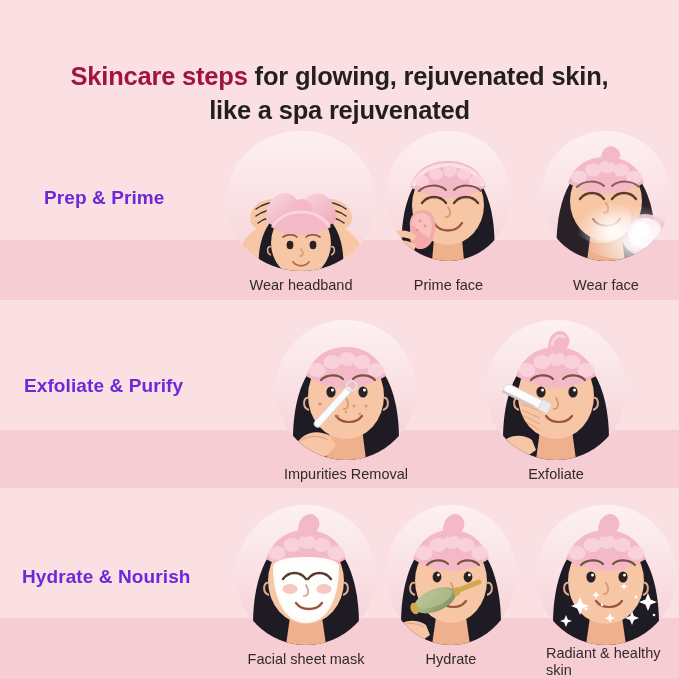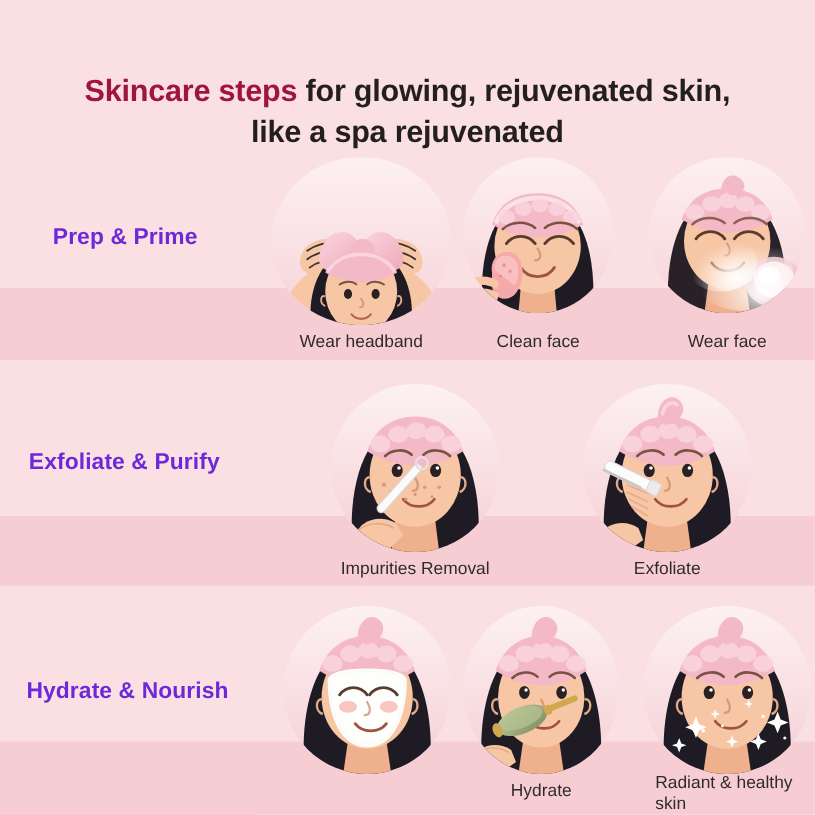--- a/index.html
+++ b/index.html
@@ -211,21 +211,21 @@
               <circle cx="39" cy="95" r="1.4"></circle>
               <circle cx="31" cy="99" r="1.3"></circle>
           </g>
 
           <path d="M0 104 C10 98 22 98 30 104 L28 110 C20 105 10 105 0 110 Z" fill="#f7c6a5"></path>
           <path d="M0 114 C10 108 22 108 30 114 L28 120 C20 115 10 115 0 120 Z" fill="#f7c6a5"></path>
           <path d="M0 124 C10 118 22 118 30 124 L28 130 L0 130 Z" fill="#f7c6a5"></path>
         </svg>
       </div>
     </div>
-    <div class="caption" style="top:146px;">Clean face</div>
+    <div class="caption" style="top:146px;">Prime face</div>
   </div>
 
   <div class="card" style="left:541px; top:131px; width:130px;">
     <div class="circle" style="width:130px; height:130px;">
       <div class="face-wrap">
         <svg class="face" viewBox="0 0 130 130" preserveAspectRatio="xMidYMid slice">
           <defs>
             <linearGradient id="bg3" x1="0" y1="0" x2="0" y2="1">
               <stop offset="0%" stop-color="#fdf0f1"></stop>
                 <stop offset="100%" stop-color="#f6d3d8"></stop>
@@ -426,20 +426,21 @@
           <ellipse cx="54" cy="84" rx="7.5" ry="5" fill="#f6b3b0" opacity="0.75"></ellipse>
           <ellipse cx="88" cy="84" rx="7.5" ry="5" fill="#f6b3b0" opacity="0.75"></ellipse>
           <path d="M70 80 C74 87 72 91 68 91" stroke="#d2aa9a" stroke-width="1.9" fill="none" stroke-linecap="round"></path>
           <path d="M60 98 C66 106 80 106 86 98" stroke="#9e5340" stroke-width="2.3" fill="none" stroke-linecap="round"></path>
 
           <path d="M33 78 C27 76 26 88 33 90" stroke="#e2aa88" stroke-width="2" fill="none"></path>
           <path d="M107 78 C113 76 114 88 107 90" stroke="#e2aa88" stroke-width="2" fill="none"></path>
         </svg>
       </div>
     </div>
+    <div class="caption" style="top:146px;">Facial sheet mask</div>
   </div>
 
   <div class="card" style="left:386px; top:505px; width:130px;">
     <div class="circle" style="width:130px; height:140px;">
       <div class="face-wrap">
         <svg class="face" viewBox="0 0 130 140" preserveAspectRatio="xMidYMid slice">
           <defs>
             <linearGradient id="bg7" x1="0" y1="0" x2="0" y2="1">
               <stop offset="0%" stop-color="#fdf1f2"></stop>
                 <stop offset="100%" stop-color="#f5cfd5"></stop>

